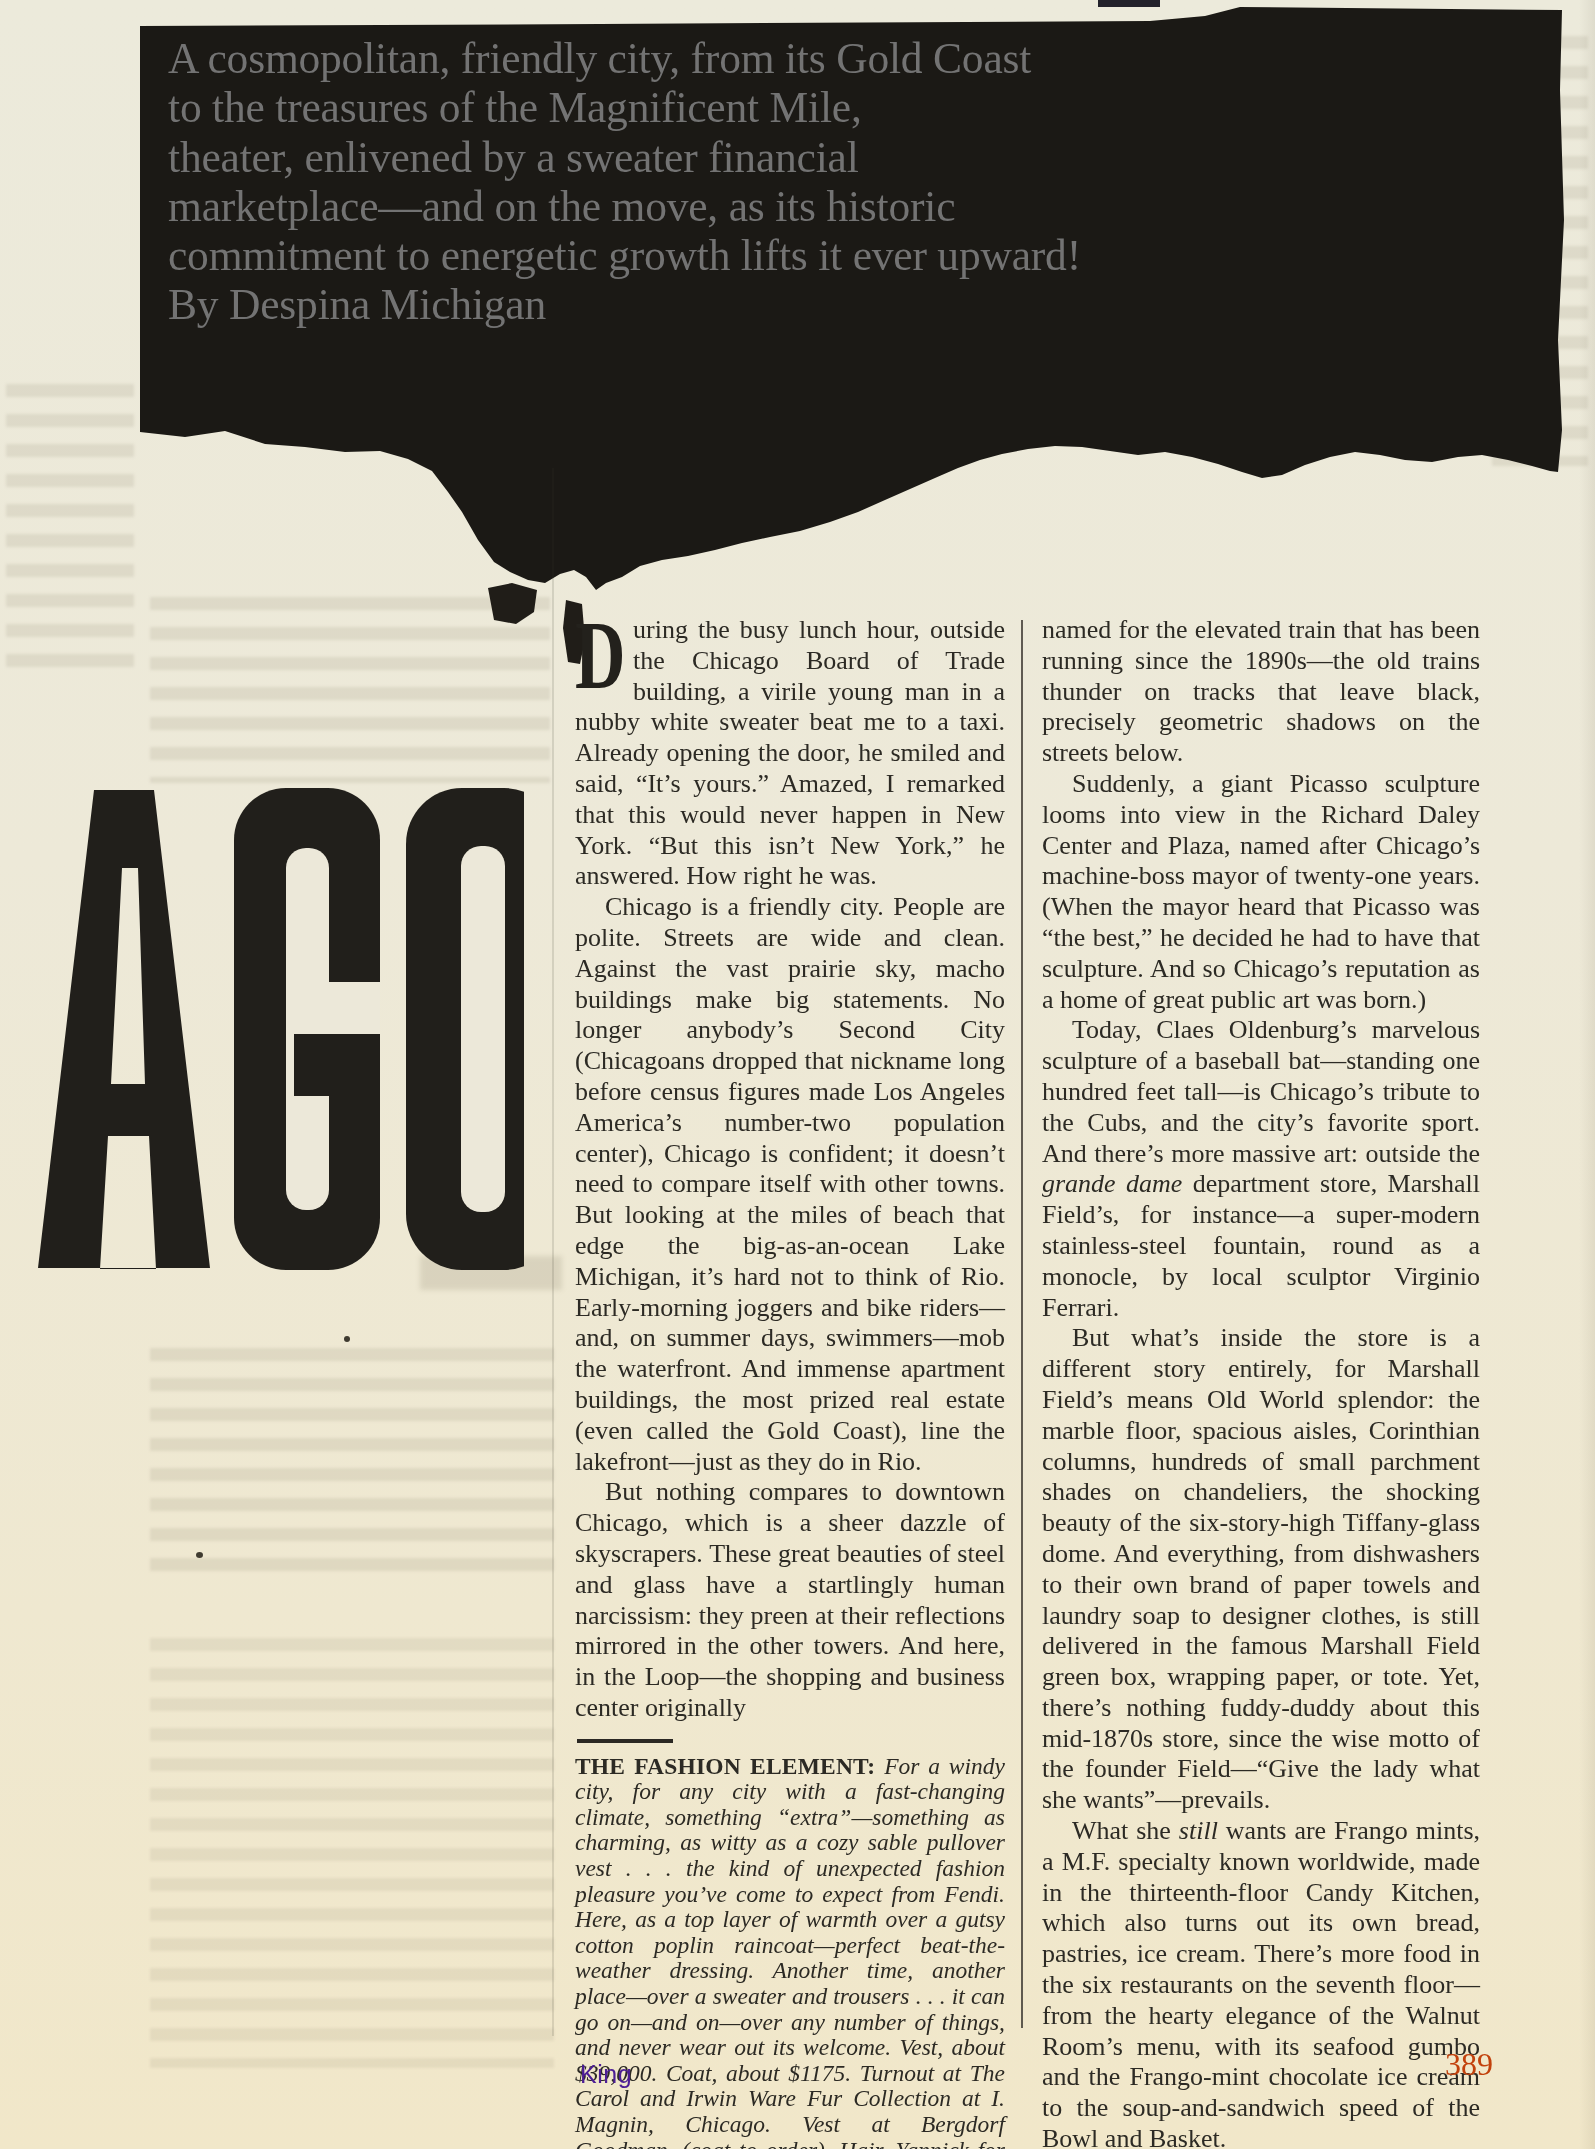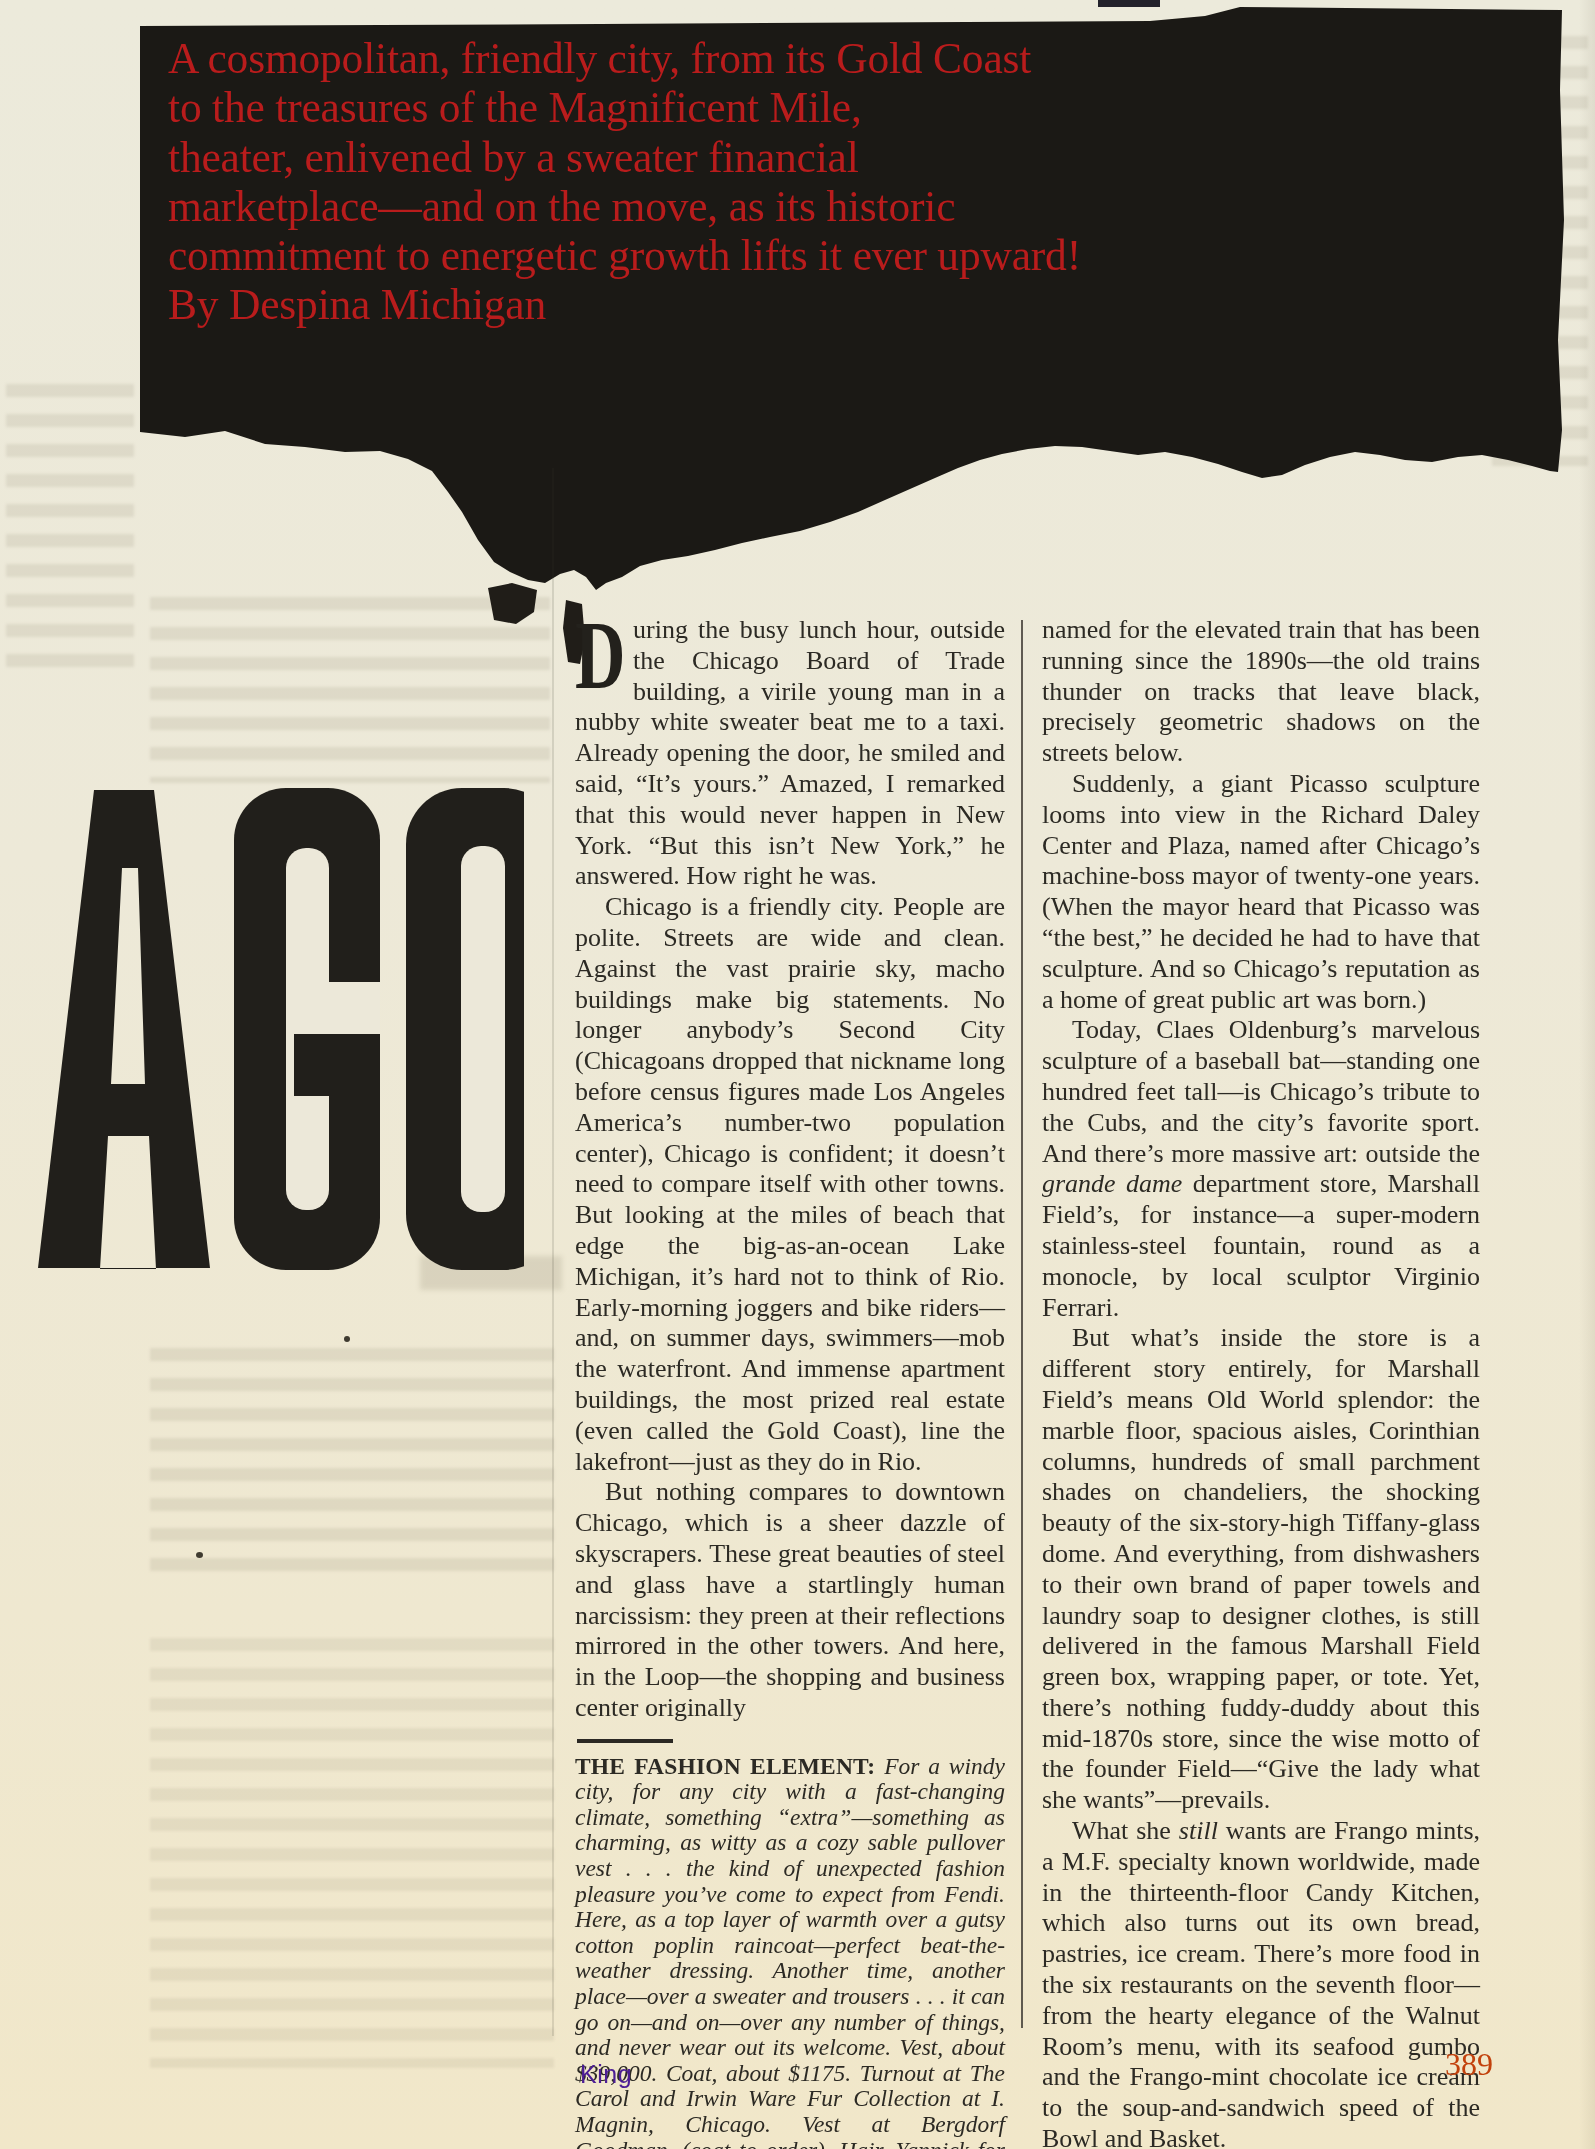--- a/index.html
+++ b/index.html
@@ -3,21 +3,21 @@
 <meta charset="utf-8">
 <style>
   html,body{margin:0;padding:0;}
   body{width:1595px;height:2149px;position:relative;overflow:hidden;
        font-family:"Liberation Serif",serif;
        background:linear-gradient(180deg,#eceadb 0%,#ede9d8 40%,#efe8d0 75%,#f1e7c9 100%);}
   .abs{position:absolute;}
 
   
   #torn-svg{left:0;top:0;}
-  .headline{left:168px;top:34px;width:1330px;color:#b91c1c;
+  .headline{left:168px;top:34px;width:1330px;color:#737373;
             font-size:43.5px;line-height:49.3px;letter-spacing:-0.2px;}
   .headline div{white-space:nowrap;}
 
   
   #ago-svg{left:38px;top:788px;}
 
   
   .col{color:#2c2a24;font-size:26px;line-height:30.8px;text-align:justify;}
   .col p{margin:0;}
   .col1{left:575px;top:615px;width:430px;}

